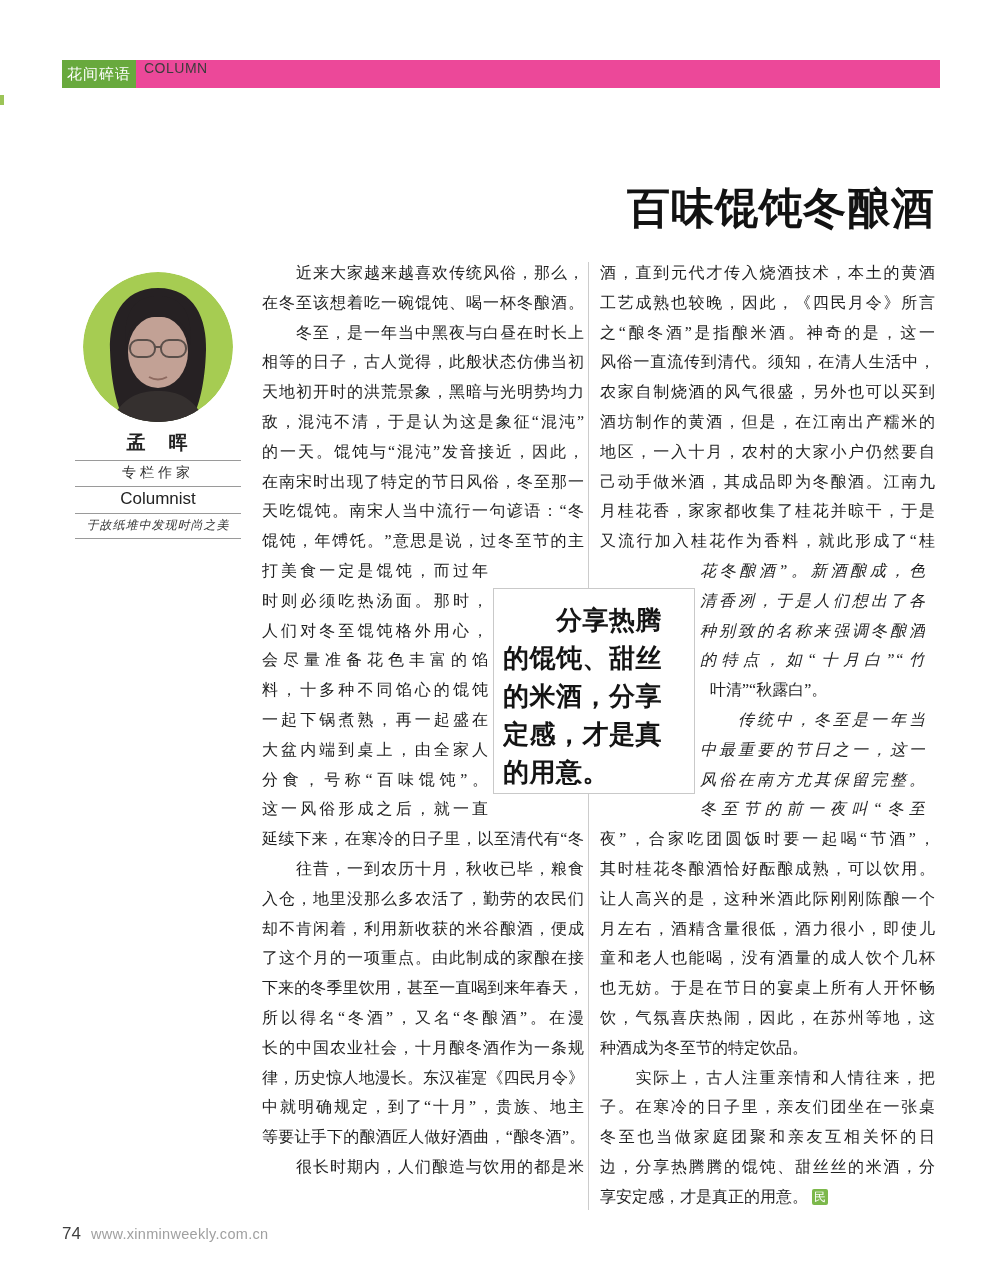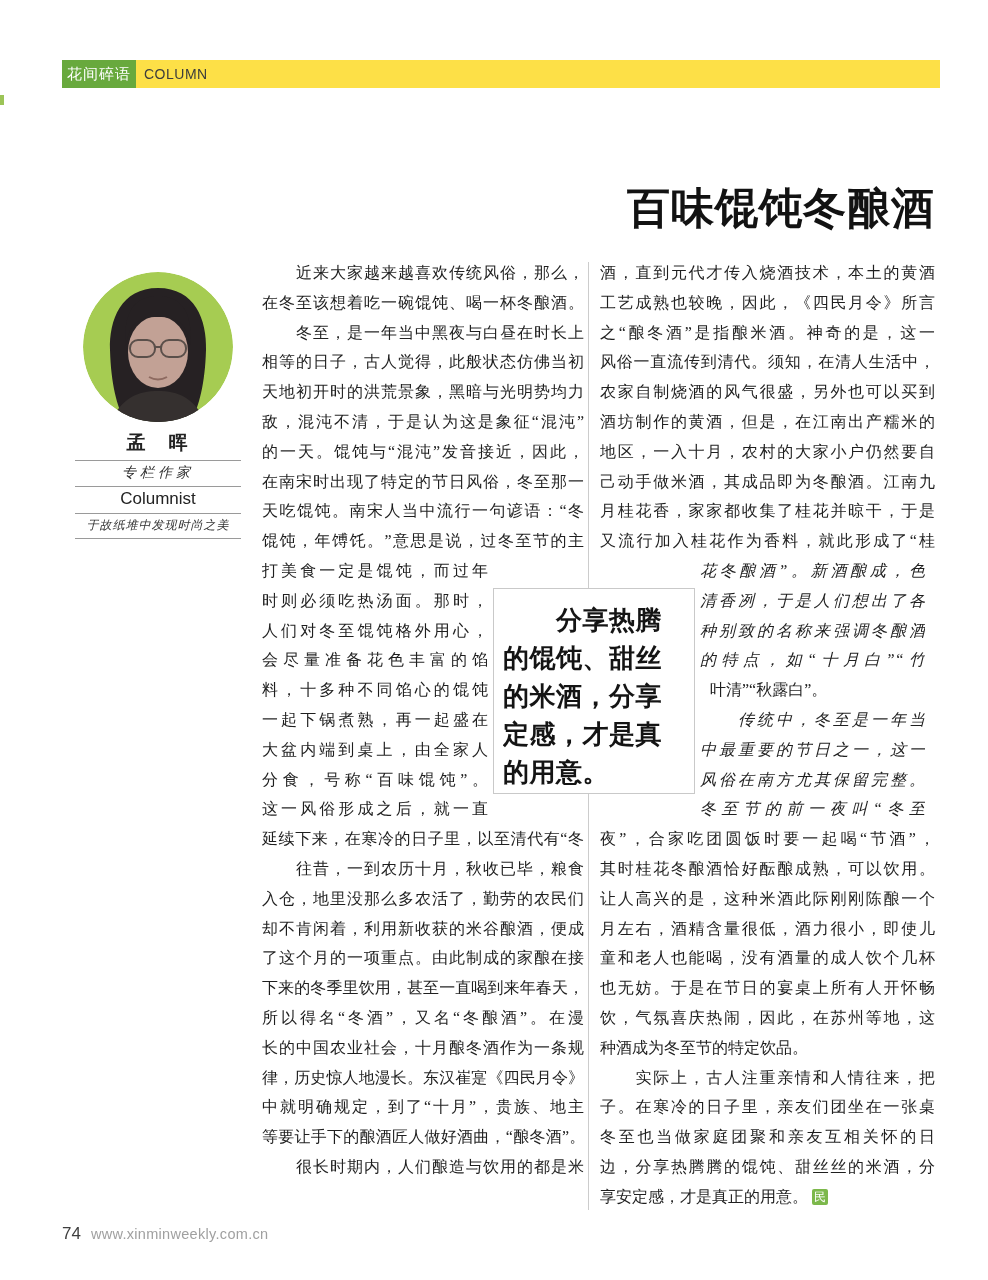--- a/index.html
+++ b/index.html
@@ -1,40 +1,40 @@
 <!DOCTYPE html>
 <html><head>
 <meta charset="utf-8">
 <style>
   html,body{margin:0;padding:0;background:#ffffff;}
   .page{position:relative;width:988px;height:1280px;background:#ffffff;overflow:hidden;
         font-family:"Liberation Serif","DejaVu Serif",serif;}
 
   
-  .topbar{position:absolute;left:62px;top:60px;width:878px;height:28px;background:#fde047;
-          display:flex;align-items:center;}
+  .topbar{position:absolute;left:62px;top:60px;width:878px;height:28px;background:#ec4899;
+          display:flex;}
   .tag{width:74px;height:28px;background:#68a93d;color:#ffffff;font-size:15px;
        display:flex;align-items:center;justify-content:center;letter-spacing:1px;
        font-family:"Liberation Sans","DejaVu Sans",sans-serif;}
   .col-label{margin-left:8px;font-size:14px;color:#3c3c3c;letter-spacing:0.5px;
        font-family:"Liberation Sans","DejaVu Sans",sans-serif;}
   .bleed{position:absolute;left:0;top:95px;width:4px;height:10px;background:#9cc457;}
 
   
   .title{position:absolute;top:184px;right:53px;margin:0;font-size:43px;line-height:50px;
          font-weight:bold;color:#121212;letter-spacing:1px;white-space:nowrap;}
 
   
   .author{position:absolute;left:75px;top:272px;width:166px;text-align:center;}
   .avatar{width:150px;height:150px;margin:0 auto;border-radius:50%;overflow:hidden;}
   .avatar svg{display:block;}
   .a-name{margin-top:8px;font-size:19px;font-weight:bold;color:#222;
           font-family:"Liberation Sans","DejaVu Sans",sans-serif;letter-spacing:2px;}
   .a-rule{border-top:1px solid #9a9a9a;margin-top:4px;}
-  .a-cn{margin-top:3px;font-size:14px;font-style:italic;color:#333;letter-spacing:4px;}
+  .a-cn{margin-top:3px;font-size:14px;color:#333;letter-spacing:4px;}
   .a-en{margin-top:2px;font-size:17px;color:#222;
         font-family:"Liberation Sans","DejaVu Sans",sans-serif;}
   .a-motto{margin-top:3px;font-size:12px;font-style:italic;color:#333;letter-spacing:1px;}
 
   
   .gutter-rule{position:absolute;left:588px;top:262px;width:1px;height:948px;background:#cccccc;}
   .col{position:absolute;top:258px;color:#1f1f1f;}
   .col1{left:262px;width:322px;}
   .col2{left:600px;width:335px;}
   .line{height:29.8px;line-height:29.8px;font-size:16px;overflow:hidden;text-align:left;}

